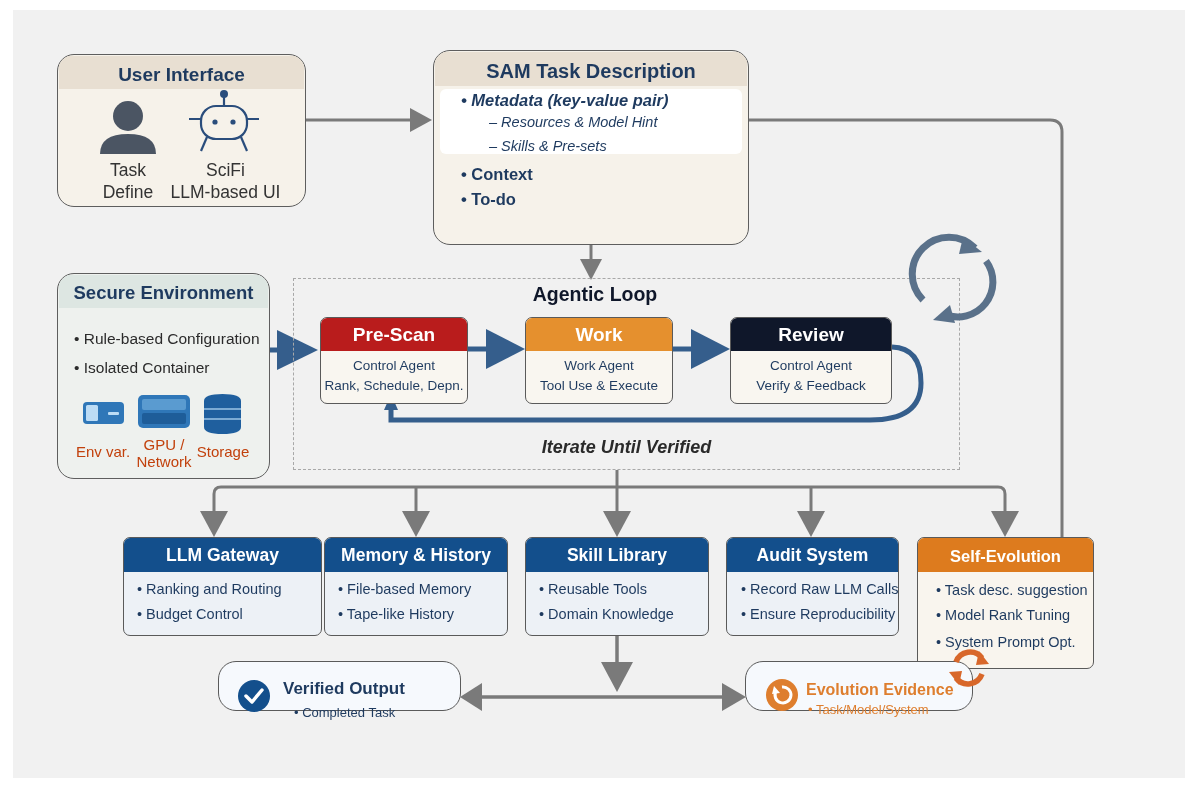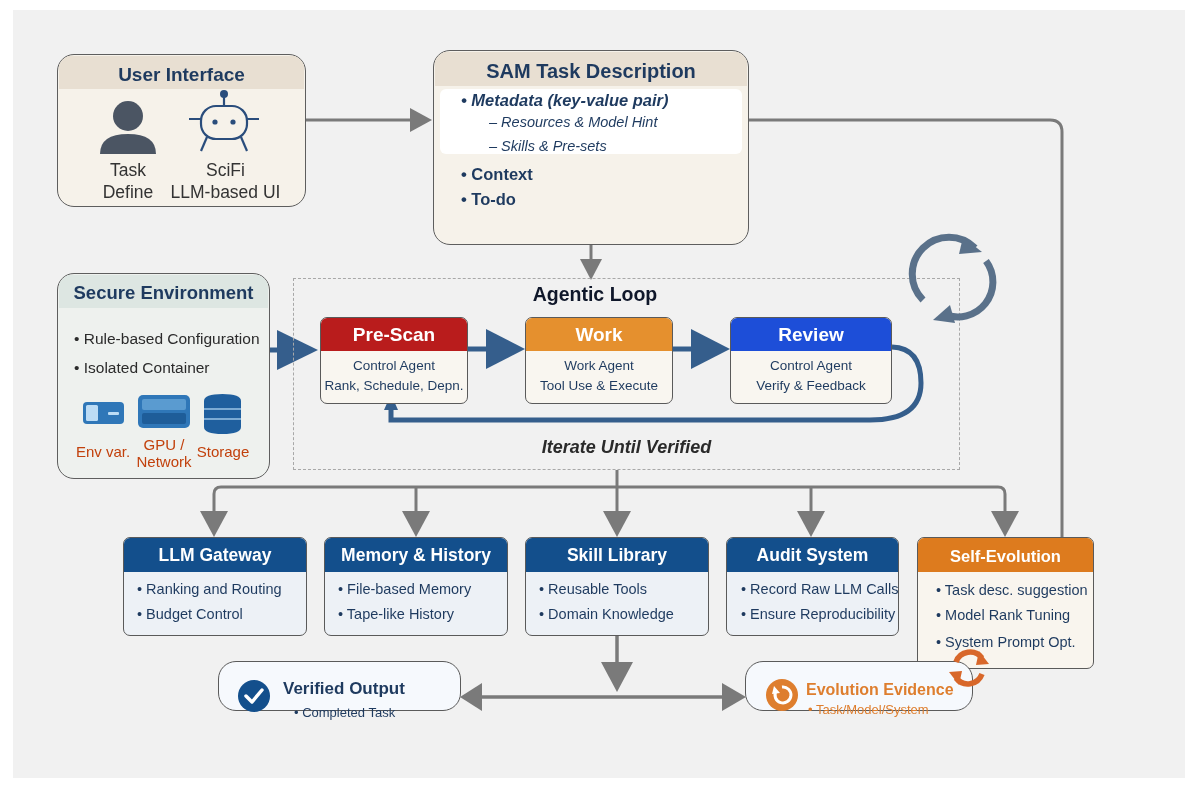--- a/index.html
+++ b/index.html
@@ -174,26 +174,26 @@
   <div class="hdr" style="background:#b91c1c;">Pre-Scan</div>
   <div class="l1">Control Agent</div>
   <div class="l2">Rank, Schedule, Depn.</div>
 </div>
 <div class="stage" style="left:525px;top:317px;width:148px;height:87px;">
   <div class="hdr" style="background:#e5902e;">Work</div>
   <div class="l1">Work Agent</div>
   <div class="l2">Tool Use &amp; Execute</div>
 </div>
 <div class="stage" style="left:730px;top:317px;width:162px;height:87px;">
-  <div class="hdr" style="background:#1d4ed8;">Review</div>
+  <div class="hdr" style="background:#0f172a;">Review</div>
   <div class="l1">Control Agent</div>
   <div class="l2">Verify &amp; Feedback</div>
 </div>
 
-<div class="comp" style="left:123px;width:184px;height:99px;">
+<div class="comp" style="left:123px;width:199px;height:99px;">
   <div class="hdr">LLM Gateway</div>
   <div class="item" style="top:43px;">• Ranking and Routing</div>
   <div class="item" style="top:68px;">• Budget Control</div>
 </div>
 <div class="comp" style="left:324px;width:184px;height:99px;">
   <div class="hdr">Memory &amp; History</div>
   <div class="item" style="top:43px;">• File-based Memory</div>
   <div class="item" style="top:68px;">• Tape-like History</div>
 </div>
 <div class="comp" style="left:525px;width:184px;height:99px;">

